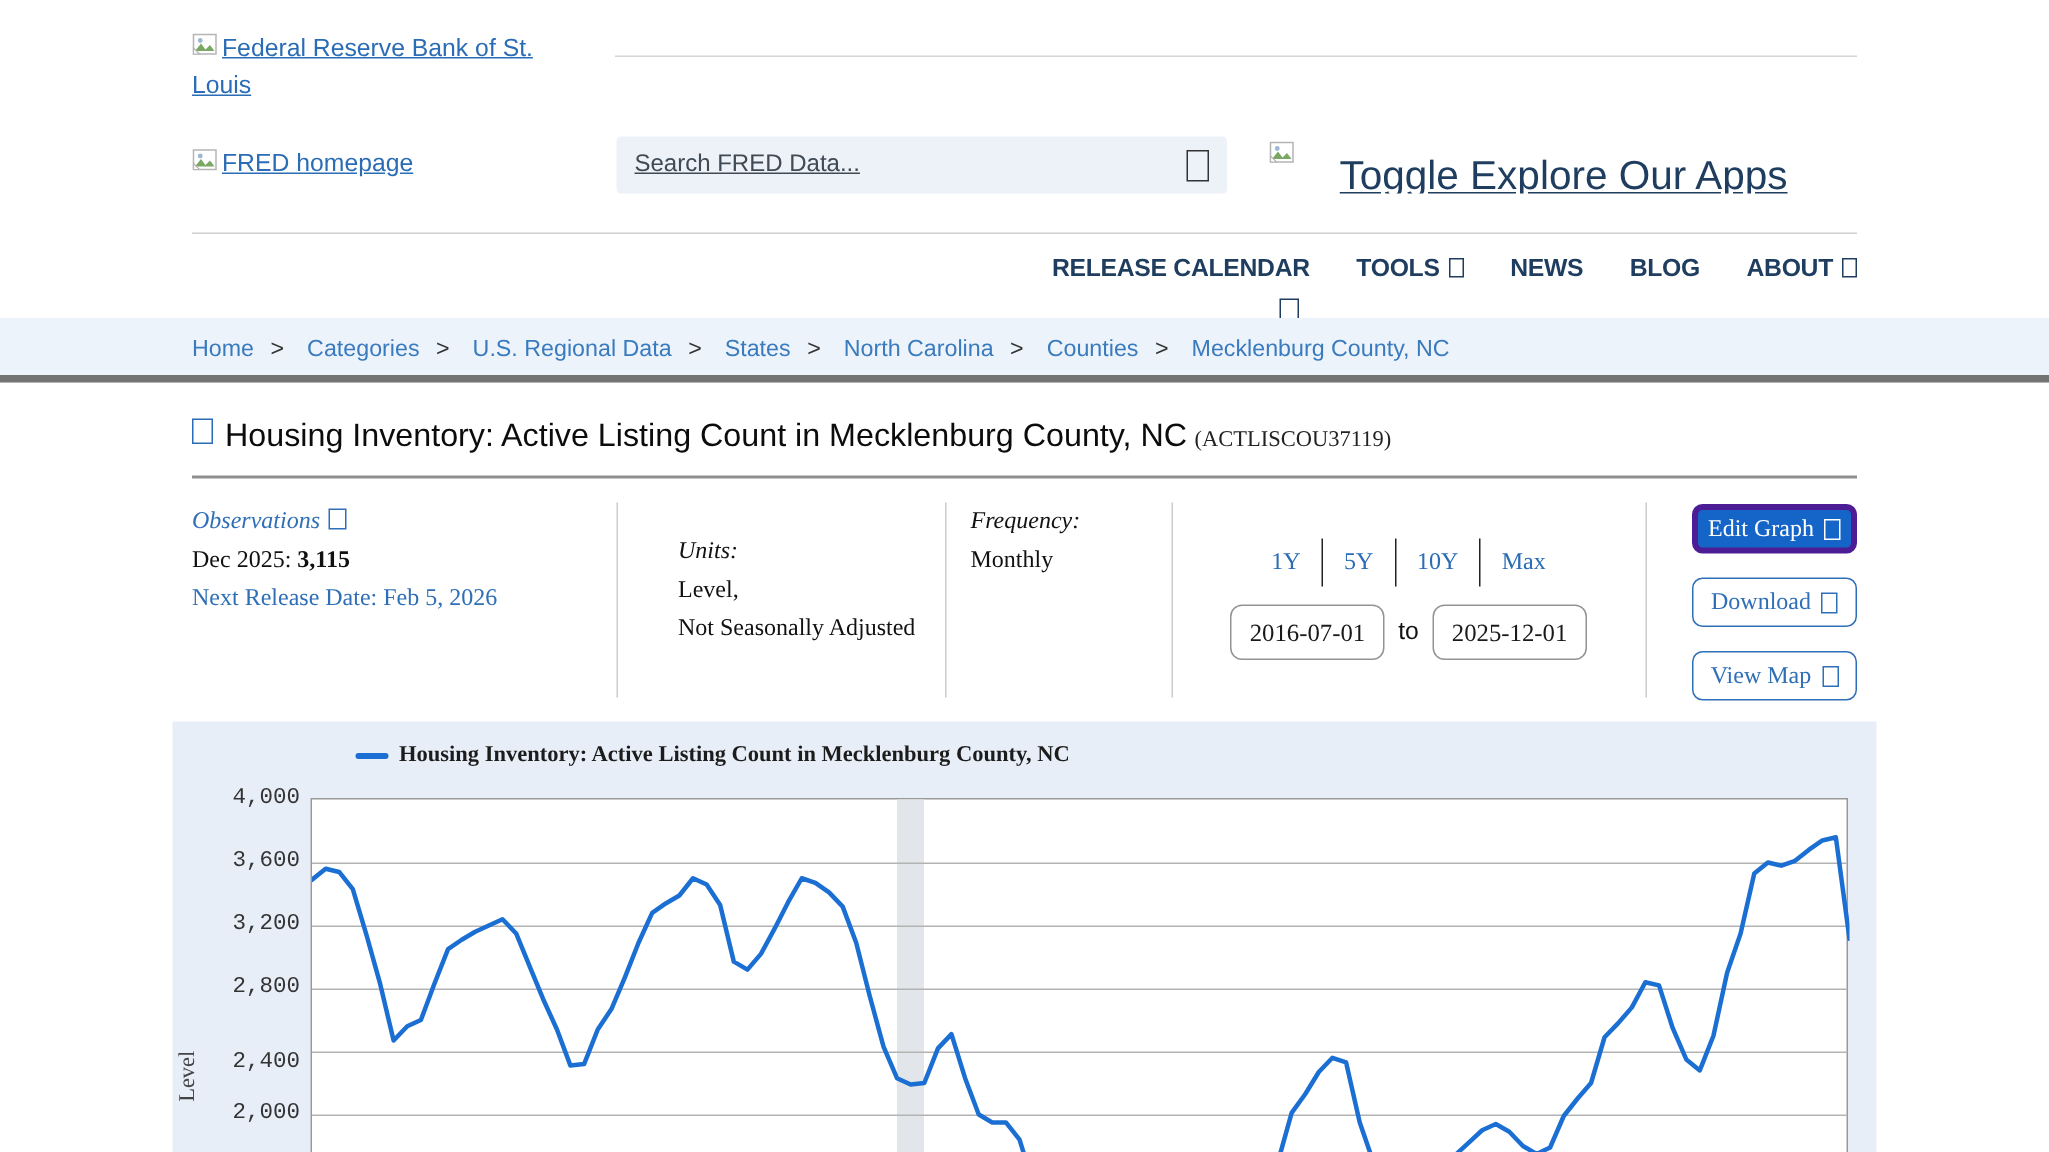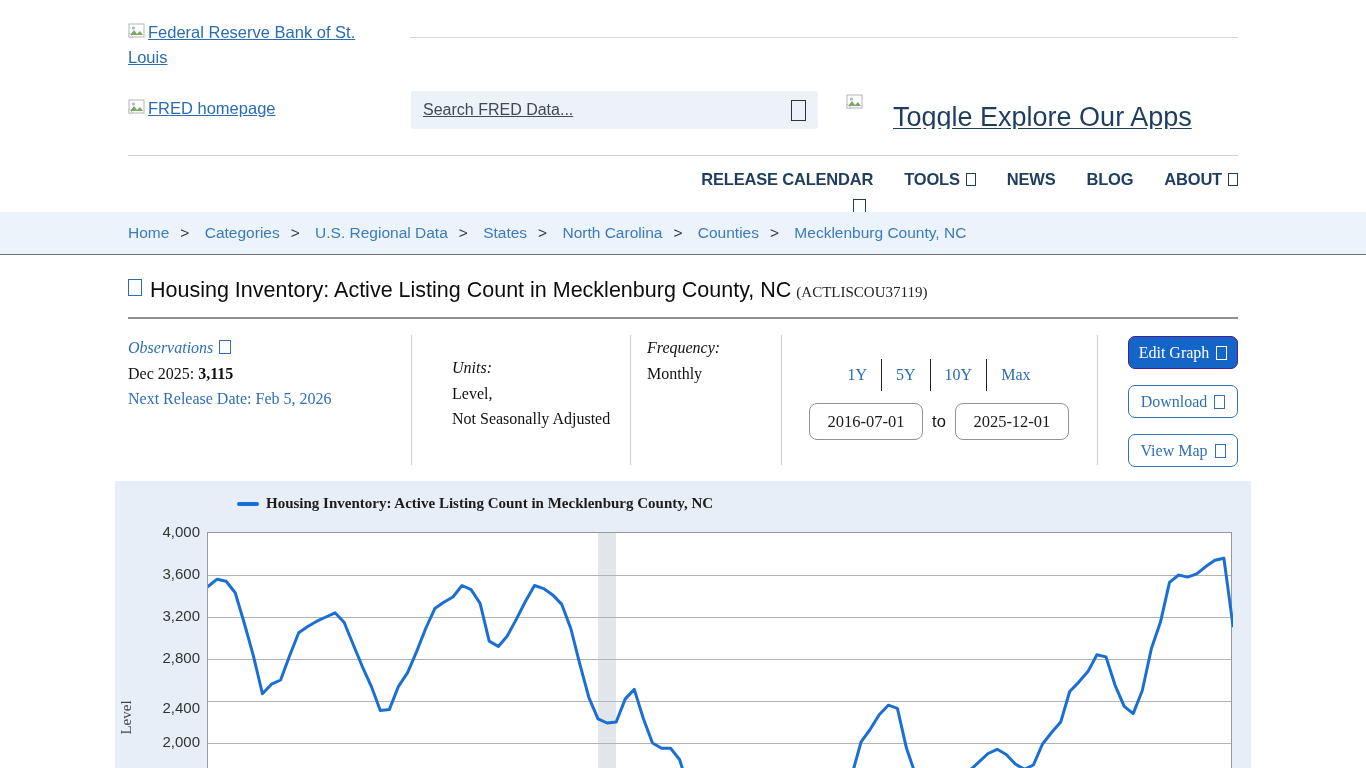--- a/index.html
+++ b/index.html
@@ -24,21 +24,21 @@
                  font-size:27px; line-height:34px; color:#1e3d5f; white-space:nowrap; }
   .nav-rule { left:128px; top:155px; width:1110px; height:1px; background:#cfcfcf; }
   .main-nav { top:170px; right:128px; display:flex; gap:31px; align-items:center; }
   .main-nav a { color:#1e3d5f; font-weight:bold; font-size:16.5px; letter-spacing:-.2px;
                 text-decoration:none; white-space:nowrap; }
   .main-nav .tofu { margin-left:6px; color:#1e3d5f; }
   .stray-tofu { left:853px; top:199px; color:#1e3d5f; }
 
   
   .crumb-bar { left:0; top:212px; width:1366px; height:43px; background:#ecf3fb;
-               border-bottom:1px solid #737373; }
+               border-bottom:5px solid #737373; }
   .crumbs { position:absolute; left:128px; top:12px; font-size:15.5px; }
   .crumbs a { color:#3a7bbe; text-decoration:none; }
   .crumbs .sep { color:#333; margin:0 11px; }
 
   
   .title-row { left:128px; top:278px; width:1110px; }
   .title-row .tofu { color:#2a6cb5; width:14px; height:17px; margin-right:8px; vertical-align:1px; }
   .series-title { font-size:21.5px; color:#0c0c0c; }
   .series-id { font-family:Liberation Serif, serif; font-size:15px; color:#222; margin-left:5px; }
   .title-rule { left:128px; top:317px; width:1110px; height:2px; background:#8f8f8f; }
@@ -52,40 +52,40 @@
   .obs-link { color:#2f6fb7; font-style:italic; text-decoration:none; }
   .obs-link .tofu { width:12px; height:14px; margin-left:6px; vertical-align:-1px; }
   .units-col { left:452px;margin-top:20px; }
   .freq-col { left:647px; }
   .lbl-italic { font-style:italic; }
   .range-col { left:781px; width:316px; display:flex; flex-direction:column; align-items:center; }
   .range-links { margin-top:24px; display:flex; align-items:center; }
   .range-links a { color:#2a6cb5; text-decoration:none; font-size:16px; padding:0 14px; }
   .range-links .bar { width:1px; height:32px; background:#222; }
   .date-row { margin-top:12px; display:flex; align-items:center; gap:9px; }
-  .date-input { width:114px; height:37px; border:1px solid #939393; border-radius:8px;
+  .date-input { width:103px; height:37px; border:1px solid #939393; border-radius:8px;
                 text-align:center; font-family:"Liberation Serif", serif; font-size:16.5px;
                 color:#1a1a1a; background:#fff; }
   .btn-col { left:1128px; top:336px; display:flex; flex-direction:column; gap:16px; }
   .fred-btn { width:110px; height:33px; border-radius:7px; font-family:"Liberation Serif", serif;
               font-size:16px; display:flex; align-items:center; justify-content:center;
               cursor:default; }
-  .btn-primary { background:#1565c8; border:1px solid #4c1d95; color:#fff; }
+  .btn-primary { background:#1565c8; border:4px solid #4c1d95; color:#fff; }
   .btn-outline { background:#fff; border:1px solid #2f6fb7; color:#2f6fb7;text-align:center; }
   .fred-btn .tofu { width:11px; height:14px; margin-left:7px; }
 
   
   .chart-sec { left:115px; top:481px; width:1136px; height:430px; }
   .legend { position:absolute; left:122px; top:14px; display:flex; align-items:center; }
   .legend .swatch { width:22px; height:4px; border-radius:2px; margin-right:7px; }
   .legend .txt { font-family:"Liberation Serif", serif; font-weight:bold; font-size:15px; color:#1c1c1c; }
   .ylab { position:absolute; left:-6px; top:228px; transform:rotate(-90deg);
           font-family:"Liberation Serif", serif; font-size:15px; color:#444; }
   .ytick { position:absolute; left:25px; width:60px; text-align:right;
-           font-family:Liberation Sans, sans-serif; font-size:15px; color:#333; }
+           font-family:Liberation Mono, monospace; font-size:15px; color:#333; }
   .plot { position:absolute; left:92px; top:51px; width:1025px; height:360px;
           background:#fff; border:1px solid #999; }
   .gridline { position:absolute; left:0; width:100%; height:1px; }
   .band { position:absolute; top:0; height:100%; }
   .plot svg { position:absolute; left:0; top:0; }
 </style>
 </head>
 <body>
 
 <a class="abs frb-link" href="#">

